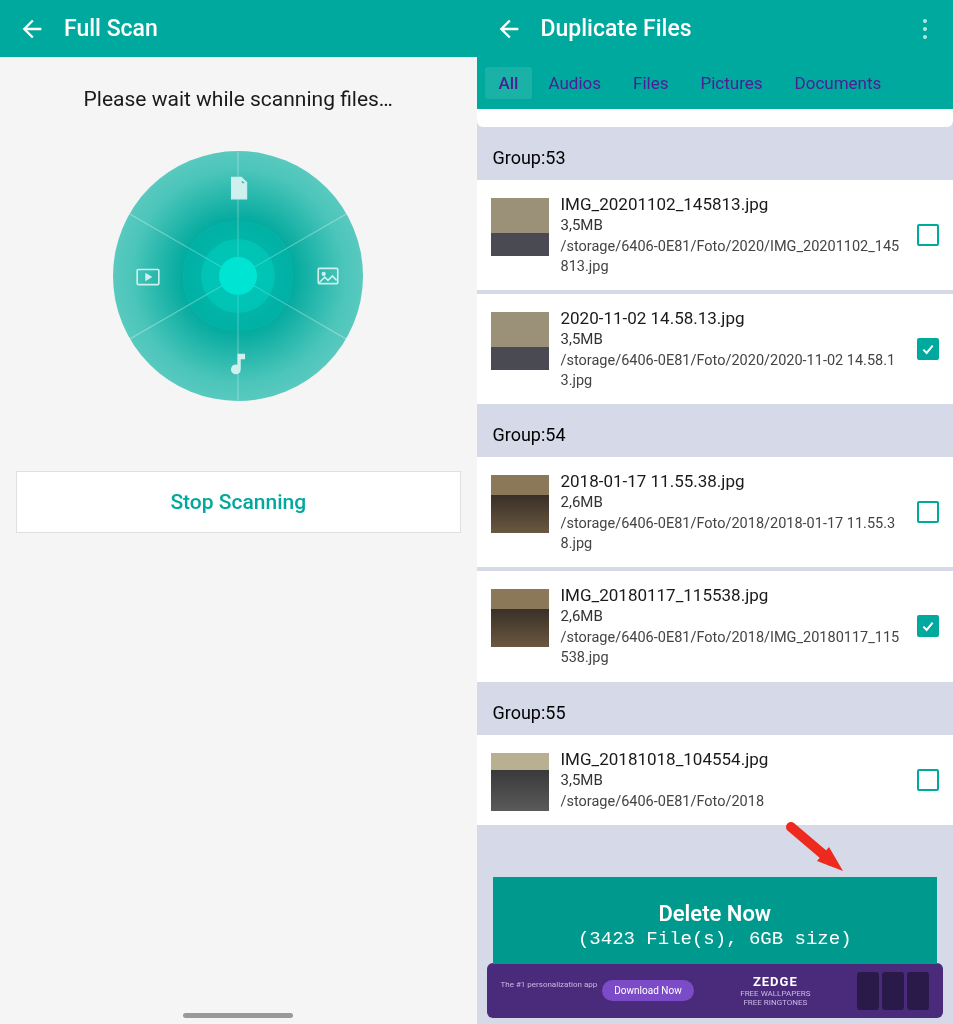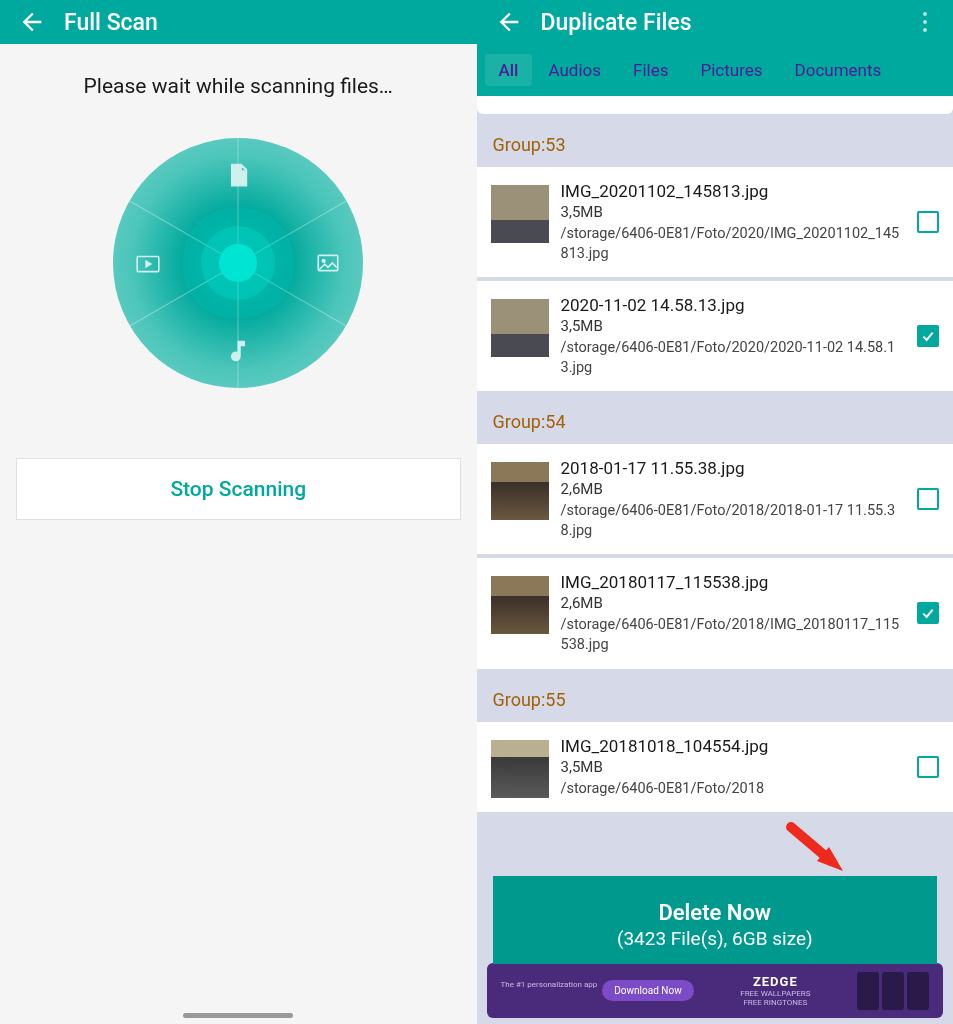--- a/index.html
+++ b/index.html
@@ -1,21 +1,21 @@
 <!DOCTYPE html>
 <html><head>
 <meta charset="utf-8">
 <style>
 * { margin: 0; padding: 0; box-sizing: border-box; font-family: -apple-system, BlinkMacSystemFont, 'Segoe UI', Roboto, sans-serif; }
 body { background: #fff; display: flex; width: 953px; height: 1024px; overflow: hidden; }
 .screen { flex: 1; display: flex; flex-direction: column; position: relative; overflow: hidden; }
 .screen-left { background: #f5f5f5; }
 .screen-right { background: #e8e8f0; }
 
-.topbar { background: #00a99d; display: flex; align-items: center; height: 44px; padding: 0 16px; flex-shrink: 0; }
+.topbar { background: #00a99d; display: flex; align-items: center; height: 57px; padding: 0 16px; flex-shrink: 0; }
 .back-btn { width: 32px; height: 32px; display: flex; align-items: center; justify-content: center; cursor: pointer; margin-right: 16px; }
 .back-btn svg { fill: #fff; width: 28px; height: 28px; }
 .topbar-title { color: #fff; font-size: 23px; font-weight: 500; flex: 1; }
 .menu-dots { width: 24px; height: 24px; display: flex; flex-direction: column; align-items: center; justify-content: center; gap: 4px; cursor: pointer; }
 .menu-dots span { width: 4px; height: 4px; background: #b3e5e0; border-radius: 50%; }
 
 .tabs { background: #00a99d; display: flex; align-items: center; height: 52px; padding: 0 8px; flex-shrink: 0; }
 .tab { color: #4c1d95; font-size: 17px; padding: 8px 16px; cursor: pointer; }
 .tab.active { background: rgba(255,255,255,0.1); border-radius: 3px; padding: 6px 14px; font-weight: 500; }
 
@@ -36,38 +36,38 @@
 .radar-icon svg { width: 100%; height: 100%; fill: currentColor; stroke: currentColor; }
 .ri-doc { top: 24px; left: 50%; transform: translateX(-50%); }
 .ri-video { top: 50%; left: 22px; transform: translateY(-50%); }
 .ri-image { top: 50%; right: 22px; transform: translateY(-50%); }
 .ri-music { bottom: 24px; left: 50%; transform: translateX(-50%); }
 
 .stop-btn { width: 100%; max-width: 460px; background: #fff; border: 1px solid #e0e0e0; padding: 18px; color: #00a99d; font-size: 21px; font-weight: 500; cursor: pointer; }
 
 .files-list { flex: 1; overflow-y: auto; background: #d6dae8; padding-bottom: 0; }
 .peek-card { background: #fff; height: 18px; margin: 0; border-radius: 0 0 6px 6px; }
-.group-header { color: #a16207; font-size: 18px; padding: 20px 16px 12px; }
+.group-header { color: #000000; font-size: 18px; padding: 20px 16px 12px; }
 .file-card { background: #fff; margin: 0 0 4px 0; padding: 14px 14px; display: flex; align-items: flex-start; gap: 12px; }
 .file-card.last-in-group { margin-bottom: 0; }
 .thumb { width: 58px; height: 58px; background: #888; flex-shrink: 0; margin-top: 4px; }
 .thumb.t1 { background: linear-gradient(180deg, #9a9178 0%, #9a9178 60%, #4a4a52 60%, #4a4a52 100%); }
 .thumb.t2 { background: linear-gradient(180deg, #8a7858 0%, #8a7858 35%, #3a3028 35%, #6a5840 100%); }
 .thumb.t3 { background: linear-gradient(180deg, #b8b090 0%, #b8b090 30%, #3a3a3a 30%, #5a5a5a 100%); }
 .file-info { flex: 1; min-width: 0; }
 .file-name { font-size: 17px; color: #1a1a1a; margin-bottom: 2px; word-break: break-all; }
 .file-size { font-size: 15px; color: #333; margin-bottom: 3px; }
 .file-path { font-size: 14.5px; color: #444; word-break: break-all; line-height: 1.35; }
 .checkbox { width: 22px; height: 22px; border: 2.5px solid #00a99d; border-radius: 2px; flex-shrink: 0; align-self: center; cursor: pointer; display: flex; align-items: center; justify-content: center; }
 .checkbox.checked { background: #00a99d; }
 .checkbox.checked svg { width: 16px; height: 16px; stroke: #fff; stroke-width: 3; fill: none; }
 
 .delete-bar { position: absolute; left: 16px; right: 16px; bottom: 60px; background: #00998d; color: #fff; text-align: center; padding: 24px 0 14px; z-index: 5; }
 .delete-title { font-size: 22px; font-weight: 600; margin-bottom: 2px; }
-.delete-sub { font-size: 19px; }
+.delete-sub { font-size: 19px; font-family: Liberation Mono, monospace; }
 
 .ad-banner { position: absolute; left: 10px; right: 10px; bottom: 6px; height: 55px; background: #4a2a7a; border-radius: 6px; display: flex; align-items: center; padding: 0 14px; gap: 14px; z-index: 3; }
 .ad-left { display: flex; flex-direction: row; gap: 5px; }
 .ad-tag { font-size: 8px; color: #c8b8e8; }
 .ad-dl { background: #7b4bc8; color: #fff; font-size: 10px; padding: 5px 12px; border-radius: 14px; width: fit-content; }
 .ad-center { flex: 1; text-align: center; color: #fff; }
 .ad-brand { font-size: 13px; font-weight: 700; letter-spacing: 1px; }
 .ad-text { font-size: 8px; color: #c8b8e8; }
 .ad-phones { display: flex; gap: 3px; }
 .ad-phone { width: 22px; height: 38px; background: #2a1a4a; border-radius: 3px; }

